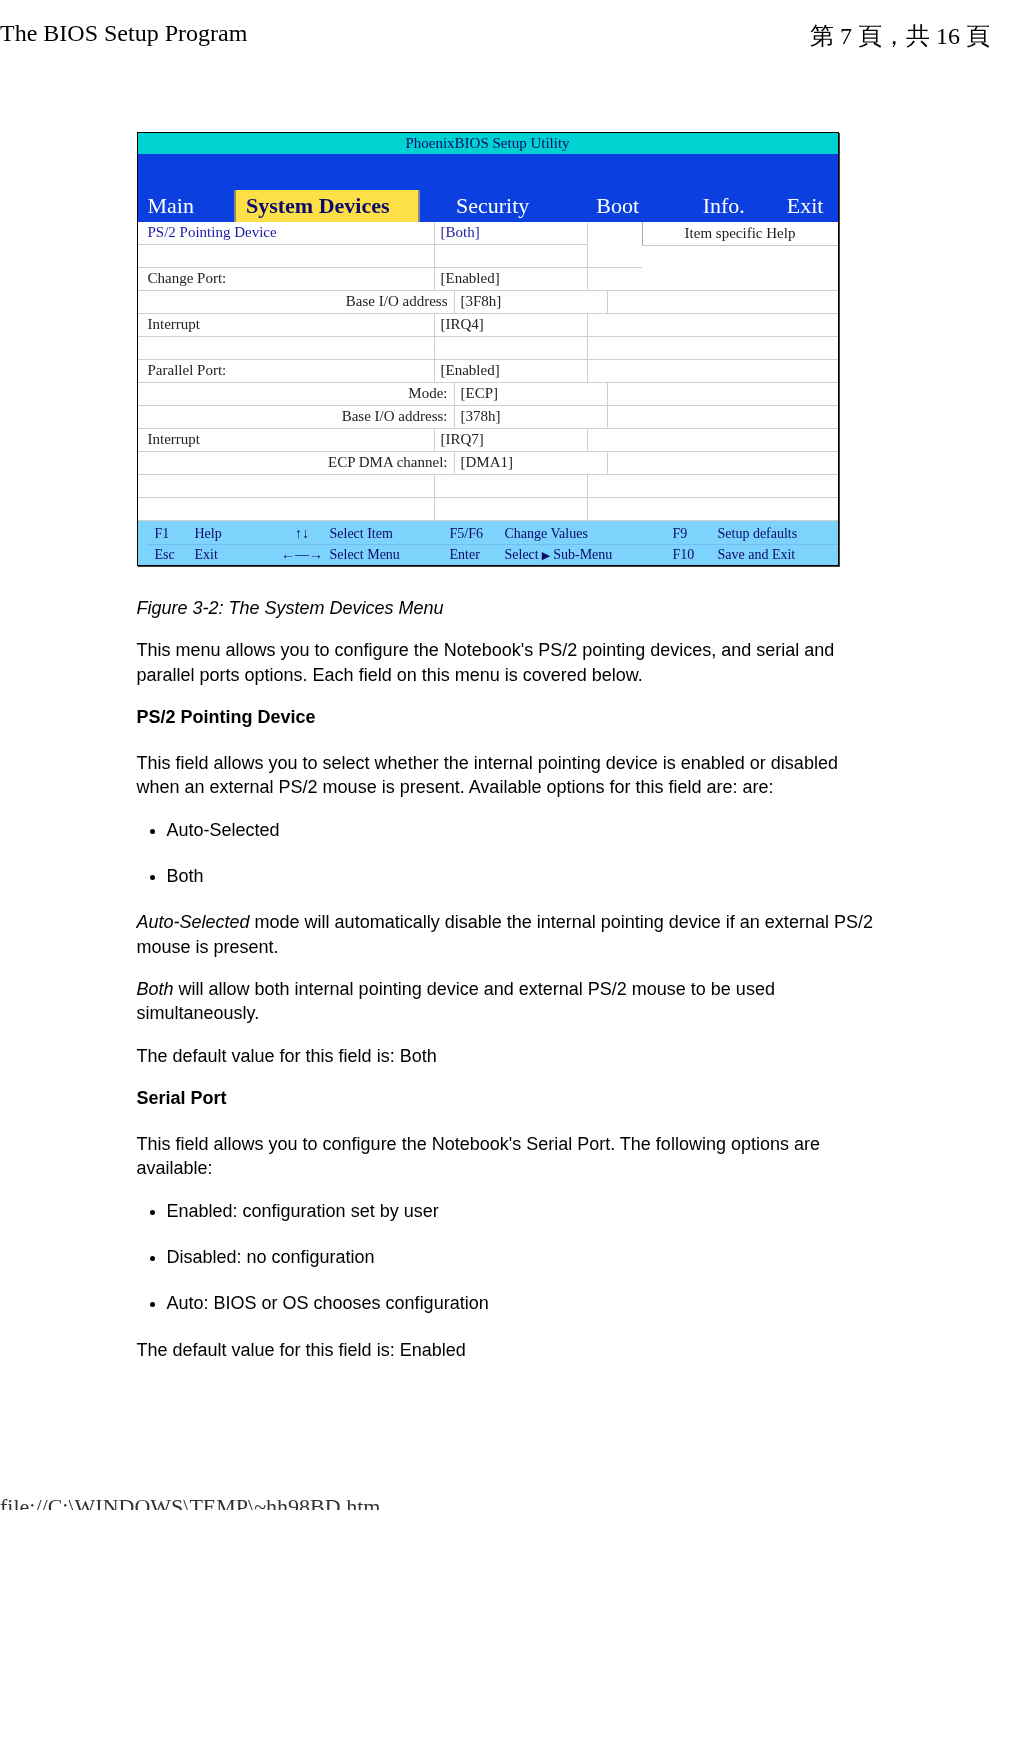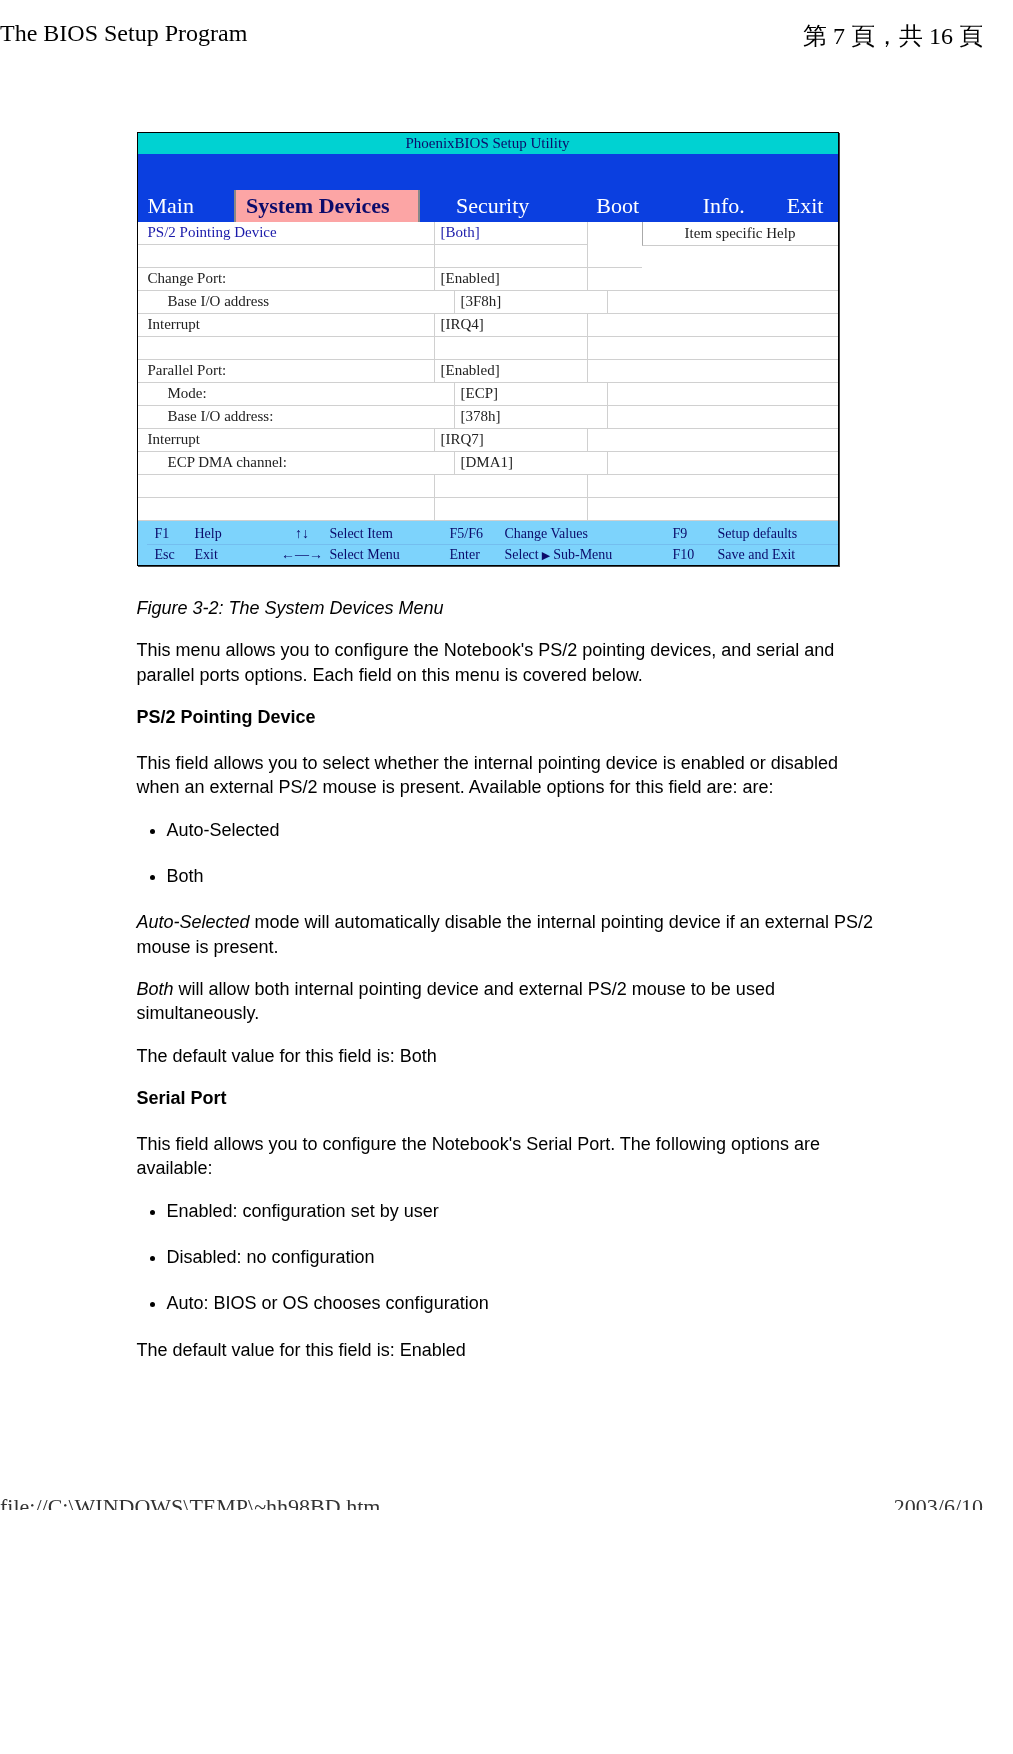--- a/index.html
+++ b/index.html
@@ -10,21 +10,21 @@
     width: 1013px;
   }
   .page {
     width: 1013px;
     padding: 20px 0 0 0;
     box-sizing: border-box;
   }
   .header-row {
     display: flex;
     justify-content: space-between;
-    padding: 0 30px 10px 0;
+    padding: 0 23px 10px 0;
     font-size: 24px;
   }
   .content {
     width: 740px;
     margin: 70px auto 0 auto;
   }
   
   .bios-box {
     width: 700px;
     border: 1px solid #000;
@@ -45,21 +45,21 @@
     color: #fff;
     font-family: "Times New Roman", serif;
     font-size: 22px;
   }
   .bios-tab {
     padding: 3px 10px;
     white-space: nowrap;
     margin-top: 36px;
   }
   .bios-tab.sel {
-    background: #fca5a5;
+    background: #fde047;
     color: #0b0b6b;
     font-weight: bold;
     border-left: 2px solid #888;
     border-right: 2px solid #888;
   }
   .bios-body {
     overflow: hidden;
   }
   .bios-help {
     float: right;
@@ -95,21 +95,21 @@
     border-bottom: 1px solid #d0d0d0;
     border-right: 1px solid #d0d0d0;
     min-height: 18px;
   }
   .bios-row .c3 {
     flex: 1;
     border-bottom: 1px solid #d0d0d0;
     min-height: 18px;
   }
   .bios-row.first .c3 { border-bottom: none; }
-  .indent { padding-left: 30px !important; }
+  .indent { padding-left: 30px !important; text-align: right; }
   .bios-row.highlight .c1,
   .bios-row.highlight .c2 {
     color: #1a1aaa;
   }
   .bios-footer {
     background: #7dd3fc;
     color: #0b0b6b;
     font-family: "Times New Roman", serif;
     font-size: 14px;
     padding: 3px 0 0 9px;
@@ -288,17 +288,17 @@
       <p>This field allows you to configure the Notebook's Serial Port. The following options are available:</p>
       <ul>
         <li>Enabled: configuration set by user</li>
         <li>Disabled: no configuration</li>
         <li>Auto: BIOS or OS chooses configuration</li>
       </ul>
       <p>The default value for this field is: Enabled</p>
     </div>
   </div>
 
-  <div class="footer-row" style="overflow:hidden;height:28px;margin-top:40px;">
+  <div class="footer-row" style="overflow:hidden;height:28px;margin-top:40px;flex-direction:column;">
     <span style="position:relative;top:12px">file://C:\WINDOWS\TEMP\~hh98BD.htm</span>
     <span style="position:relative;top:12px">2003/6/10</span>
   </div>
 </div>
 
 </body></html>

